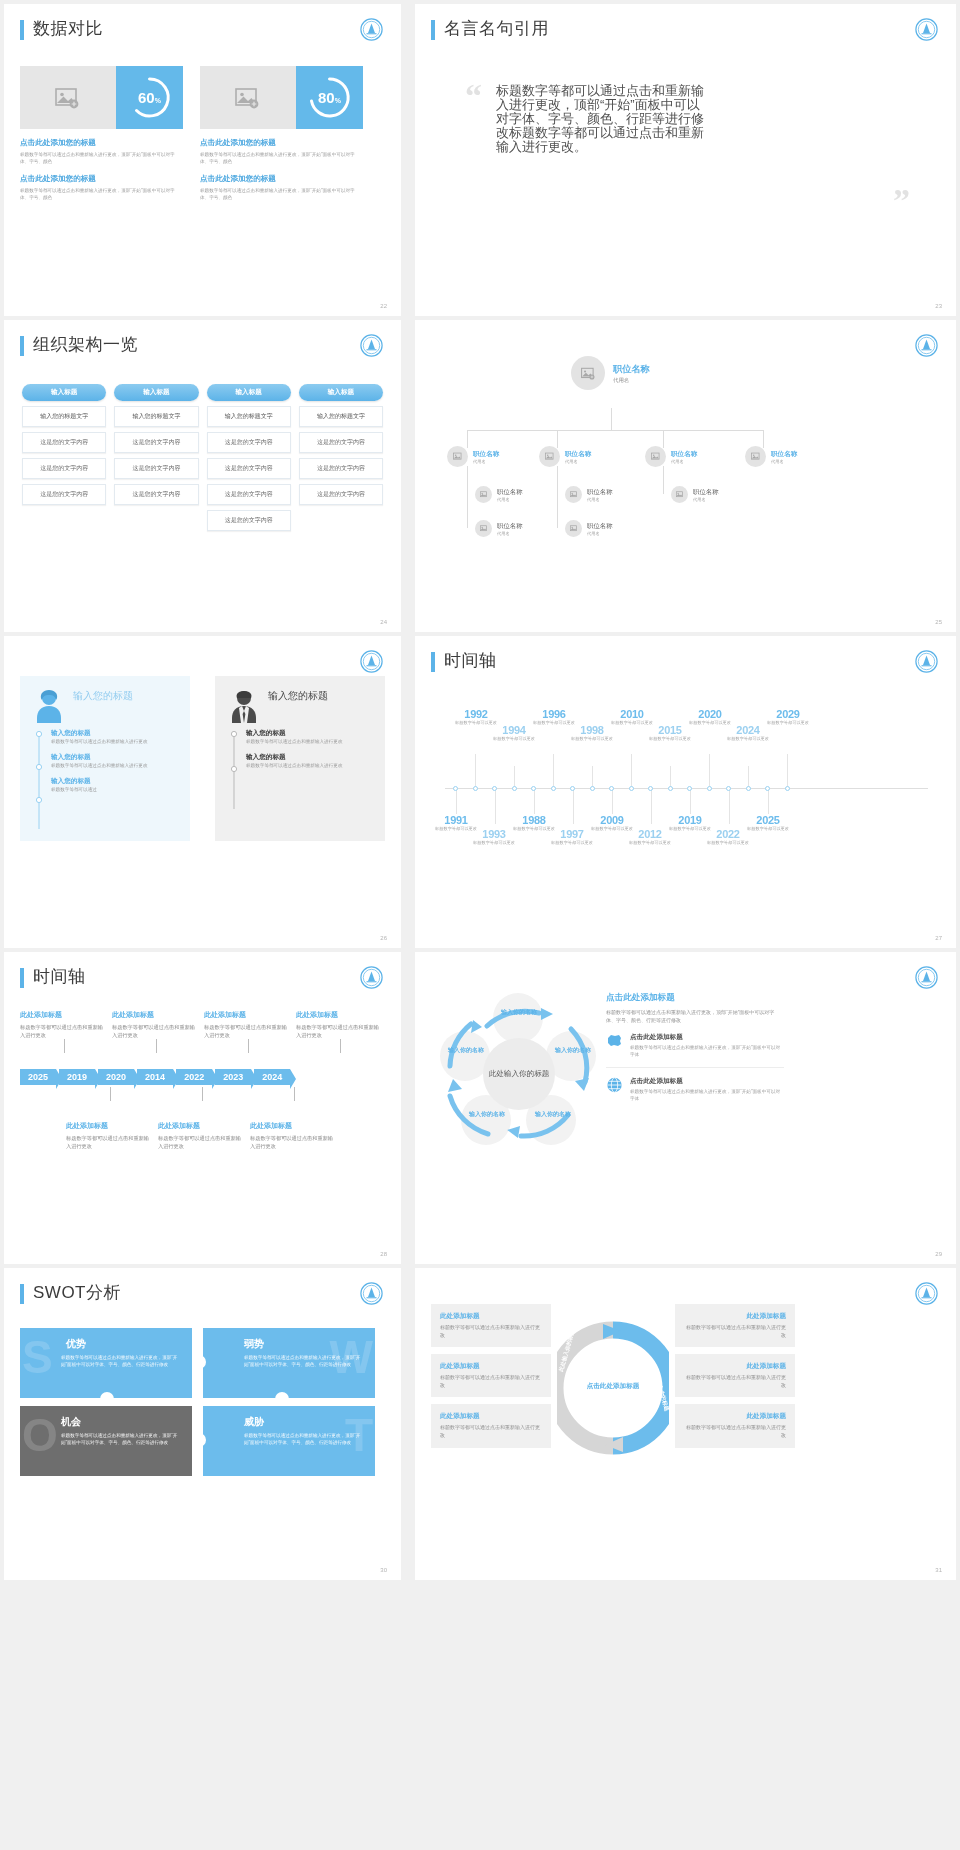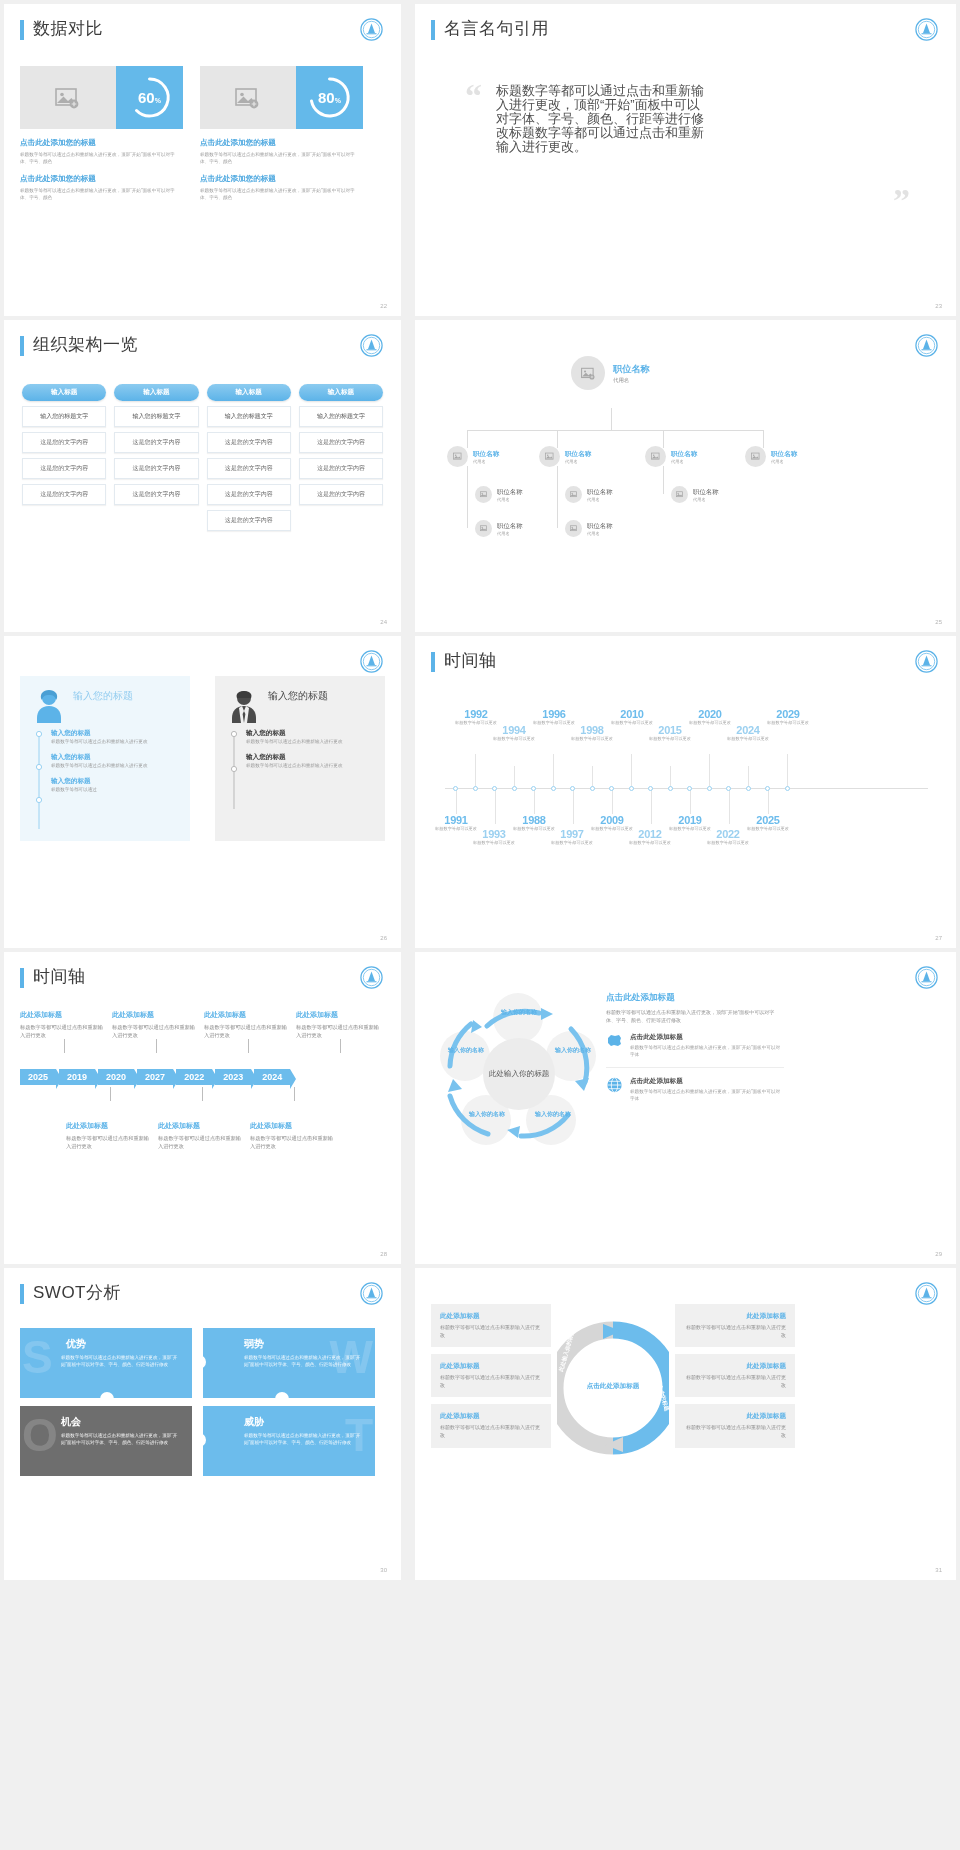--- a/index.html
+++ b/index.html
@@ -713,21 +713,21 @@
           <div class="tickv" style="left:44px;top:0;"></div>
           <div class="tickv" style="left:136px;top:0;"></div>
           <div class="tickv" style="left:228px;top:0;"></div>
           <div class="tickv" style="left:320px;top:0;"></div>
         </div>
 
         <div class="yrbar">
           <div class="yrbox">2025</div>
           <div class="yrbox">2019</div>
           <div class="yrbox">2020</div>
-          <div class="yrbox">2027</div>
+          <div class="yrbox">2014</div>
           <div class="yrbox">2022</div>
           <div class="yrbox">2023</div>
           <div class="yrbox">2024</div>
         </div>
 
         <div style="position:relative;height:18px;">
           <div class="tickv" style="left:90px;top:2px;"></div>
           <div class="tickv" style="left:182px;top:2px;"></div>
           <div class="tickv" style="left:274px;top:2px;"></div>
         </div>

